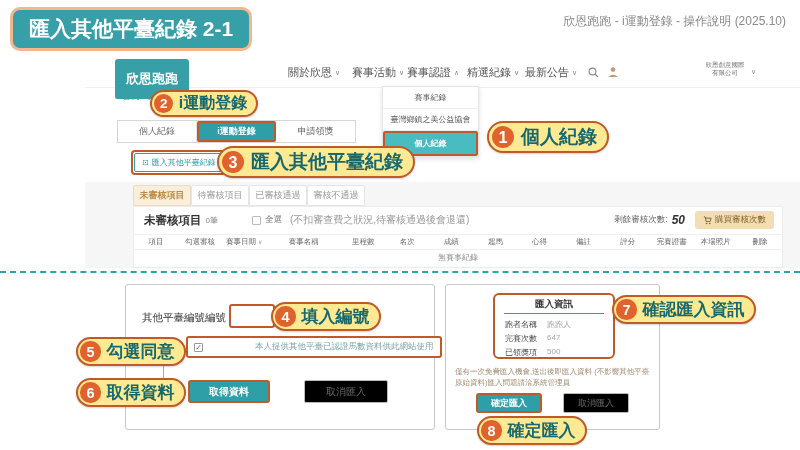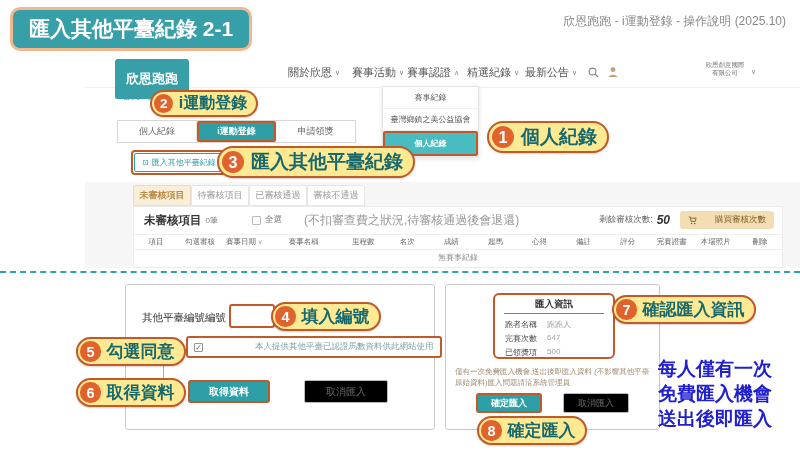--- a/index.html
+++ b/index.html
@@ -45,26 +45,26 @@
   .review-tabs { position:absolute; left:48px; top:3px; display:flex; gap:0; }
   .review-tab { width:58px; height:21px; font-size:9px; color:#999; background:#fff; border:1px solid #e6e6e6;
     display:flex; align-items:center; justify-content:center; border-radius:2px 2px 0 0; }
   .review-tab.active { background:#f8eed9; color:#bb8a42; border-color:#e8dcc4; font-weight:bold; }
   .review-panel { position:absolute; left:48px; top:24px; width:650px; height:62px; background:#fff; border:1px solid #ececec; }
   .rp-row1 { position:absolute; left:0; top:0; width:100%; height:26px; display:flex; align-items:center; }
   .rp-title { font-size:11.5px; font-weight:bold; color:#333; margin-left:10px; }
   .rp-count { font-size:8px; color:#888; margin-left:4px; }
   .rp-checkbox { width:9px; height:9px; border:1px solid #bbb; border-radius:1px; margin-left:34px; background:#fff; }
   .rp-selectall { font-size:8.5px; color:#777; margin-left:4px; }
-  .rp-note { font-size:12px; color:#999; margin-left:22px; }
+  .rp-note { font-size:10px; color:#999; margin-left:8px; }
   .rp-right { margin-left:auto; display:flex; align-items:center; margin-right:8px; gap:4px; }
   .rp-remaining-label { font-size:8.5px; color:#666; }
   .rp-remaining-value { font-size:12px; font-weight:bold; color:#333;font-style:italic; }
   .buy-btn { background:#f3deb4; color:#7d5c22; font-size:8.5px; padding:3px 8px; border-radius:3px;
-    display:flex; align-items:center; gap:18px; margin-left:6px; }
+    display:flex; align-items:center; gap:3px; margin-left:6px; }
   .table-head { position:absolute; left:0; top:27px; width:100%; height:16px; display:flex; align-items:center;
     border-top:1px solid #f0f0f0; border-bottom:1px solid #f0f0f0; font-size:7.5px; color:#666; }
   .th { flex:1; text-align:center; white-space:nowrap; }
   .th.wide { flex:1.7; }
   .th .sort-caret { font-size:6px; color:#999; }
   .table-empty { position:absolute; left:0; top:45px; width:100%; text-align:center; font-size:8px; color:#888; }
 
   
   .divider { position:absolute; left:0; top:271px; width:800px; border-top:2px dashed #2fa3ab; }
 
@@ -260,25 +260,20 @@
       <div class="info-row">
         <span class="lbl">已領獎項</span>
         <span class="val">500</span>
       </div>
     </div>
     <div class="notice">僅有一次免費匯入機會,送出後即匯入資料 (不影響其他平臺原始資料)匯入問題請洽系統管理員</div>
     <div class="btn-teal confirm-btn">確定匯入</div>
     <div class="btn-plain cancel-btn-r">取消匯入</div>
   </div>
 
-  <div class="blue-note">
-    <div>每人僅有一次</div>
-    <div>免費匯入機會</div>
-    <div>送出後即匯入</div>
-  </div>
 
   <div class="ann" style="left:487px; top:121px; font-size:19px;">
     <span class="num">1</span>
     <span>個人紀錄</span>
   </div>
   <div class="ann" style="left:150px; top:90px; font-size:16px;">
     <span class="num">2</span>
     <span>i運動登錄</span>
   </div>
   <div class="ann" style="left:217px; top:146px; font-size:19px;">

